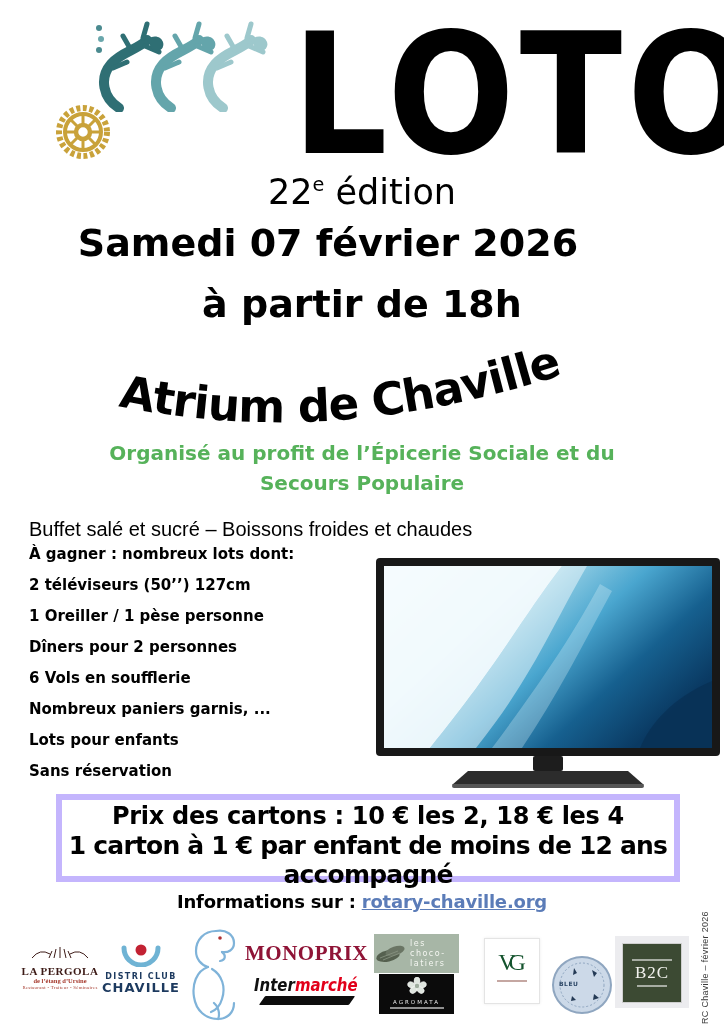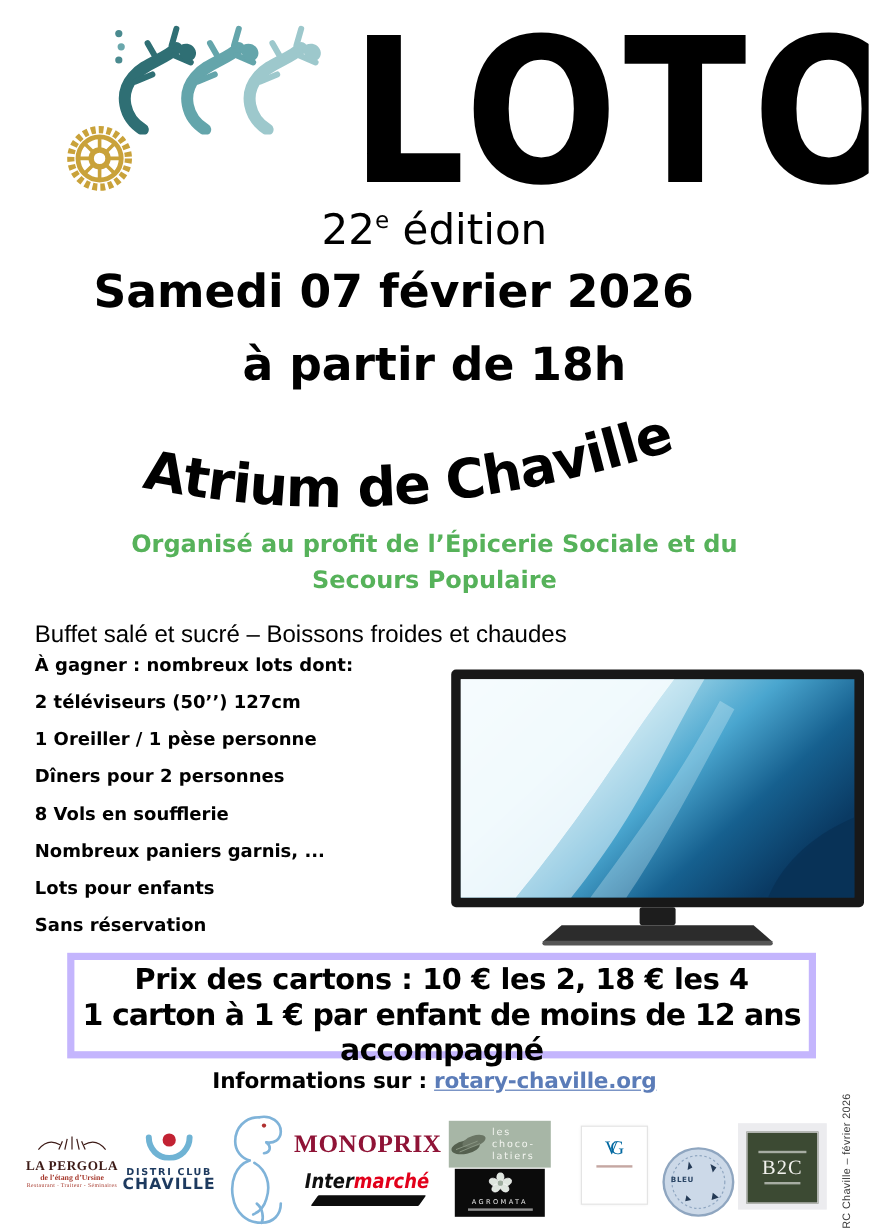--- a/index.html
+++ b/index.html
@@ -84,21 +84,21 @@
                 background:var(--chocolatiers_sage,#a7b6a6);display:flex;align-items:center;}
   .choco-text{color:#f4f6f1;font-size:8px;letter-spacing:1.5px;line-height:10px;margin-left:2px;}
 
   .agromata{left:379px;top:49px;width:75px;height:40px;background:#0b0b0b;text-align:center;
             color:#e8e8e8;box-sizing:border-box;padding-top:3px;}
   .agro-name{font-size:5.5px;letter-spacing:2px;margin-top:1px;}
   .agro-sub{width:54px;height:2px;background:rgba(255,255,255,0.55);margin:2px auto 0;}
 
   .vg{left:484px;top:13px;width:56px;height:66px;background:#fff;border:1px solid #e4e4e4;
       box-shadow:0 0 3px rgba(0,0,0,0.08);text-align:center;box-sizing:border-box;padding-top:10px;}
-  .vg-mono{font-family:"Liberation Serif",serif;font-size:16px;color:#0369a1;
+  .vg-mono{font-family:"Liberation Serif",serif;font-size:24px;color:#14532d;
            letter-spacing:-7px;margin-right:7px;}
   .vg-sub{width:30px;height:2px;background:rgba(140,80,70,0.5);margin:4px auto 0;}
 
   .bleu{left:552px;top:31px;width:56px;height:54px;border-radius:50%;
         background:#ccd9e8;border:2px solid #8fa6c0;position:absolute;}
   .bleu-name{position:absolute;left:5px;top:22px;font-size:6px;font-weight:bold;
              color:#2c4766;letter-spacing:0.5px;}
 
   .b2c{left:615px;top:11px;width:74px;height:72px;background:#ececef;box-sizing:border-box;
        padding:7px;}
@@ -186,21 +186,21 @@
     <div>Organisé au profit de l’Épicerie Sociale et du</div>
     <div>Secours Populaire</div>
   </div>
 
   <div class="buffet">Buffet salé et sucré – Boissons froides et chaudes</div>
   <div class="prizes">
     <div class="row">À gagner : nombreux lots dont:</div>
     <div class="row">2 téléviseurs (50’’) 127cm</div>
     <div class="row">1 Oreiller / 1 pèse personne</div>
     <div class="row">Dîners pour 2 personnes</div>
-    <div class="row">8 Vols en soufflerie</div>
+    <div class="row">6 Vols en soufflerie</div>
     <div class="row">Nombreux paniers garnis, ...</div>
     <div class="row">Lots pour enfants</div>
     <div class="row">Sans réservation</div>
   </div>
 
   <div class="tv">
     <svg width="352" height="236" viewBox="0 0 352 236">
       <defs>
         <linearGradient id="wave" x1="0" y1="0" x2="1" y2="0.6">
           <stop offset="0" stop-color="#e8f3f8"></stop>

